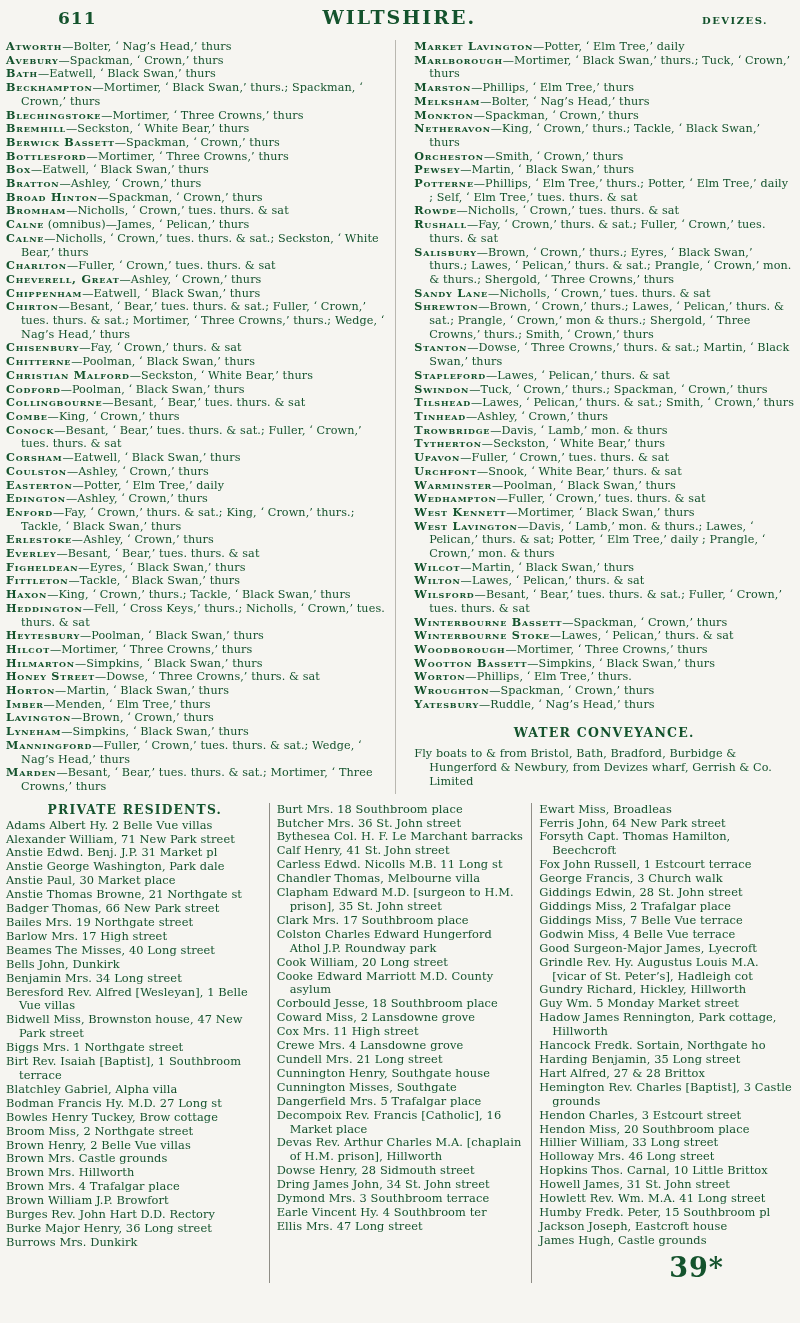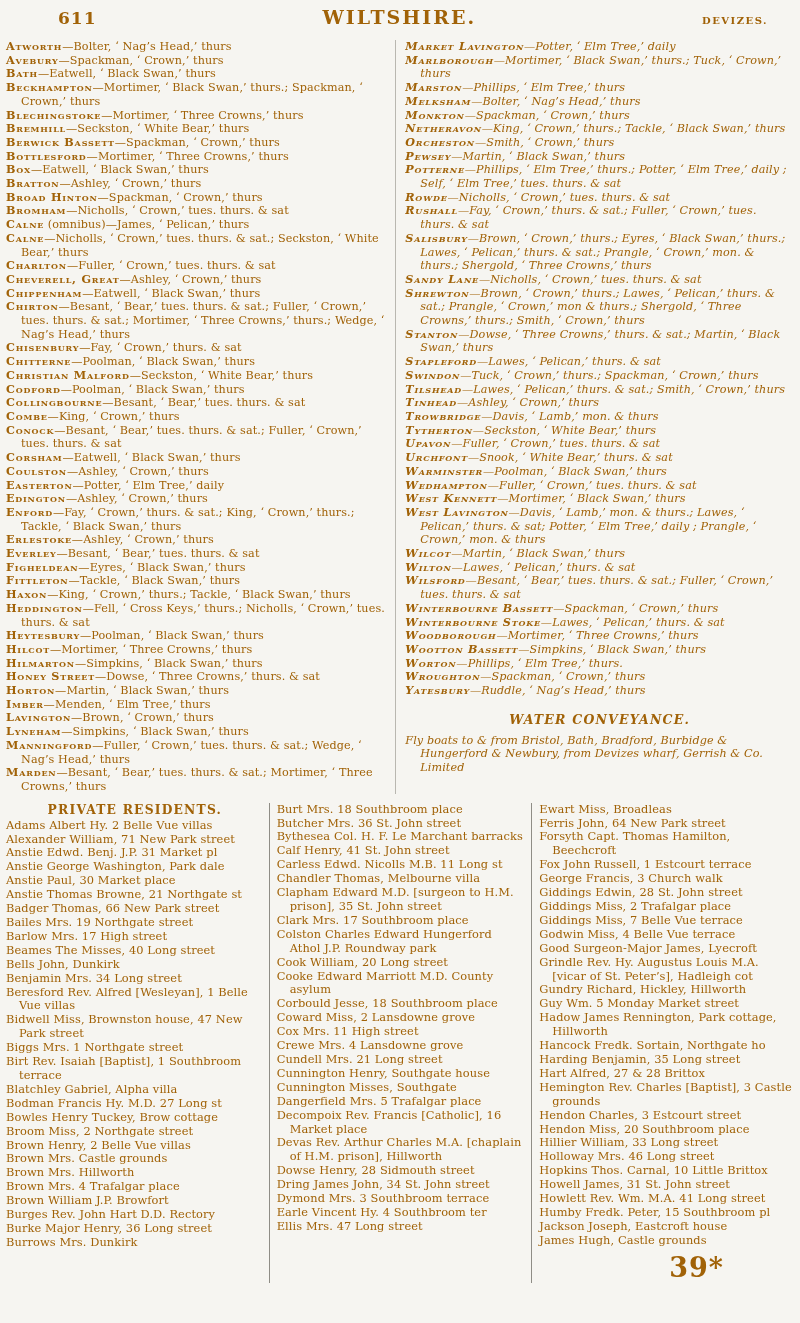--- a/index.html
+++ b/index.html
@@ -2,34 +2,34 @@
 <html><head>
 <meta charset="utf-8">
 <style>
   html,body{margin:0;padding:0;background:#efeeea;}
   .page{
     position:relative;
     width:800px;height:1323px;
     box-sizing:border-box;
     margin:0 auto;
     background:#f6f5f1;
-    color:#a16207;
+    color:#14532d;
     font-family:"DejaVu Serif", serif;
     overflow:hidden;
     padding:6px 6px 0 6px;
   }
   
   .hdr{display:flex;align-items:baseline;height:30px;margin-bottom:4px;}
   .hdr .pgnum{font-size:17px;font-weight:bold;margin-left:52px;letter-spacing:1px;}
   .hdr .county{flex:1;text-align:center;font-size:19px;font-weight:bold;letter-spacing:2px;}
   .hdr .place{font-size:10px;font-weight:bold;letter-spacing:1.5px;margin-right:26px;}
   
   .twocol{display:flex;}
   .twocol .colL{width:49.4%;padding-right:4px;box-sizing:border-box;}
-  .twocol .colR{width:50.6%;padding-left:9px;box-sizing:border-box;border-left:1px solid #b9b7b0;font-style:italic;}
+  .twocol .colR{width:50.6%;padding-left:18px;box-sizing:border-box;border-left:1px solid #b9b7b0;}
   .entry{
     font-size:11.2px;line-height:13.7px;
     padding-left:15px;text-indent:-15px;
     letter-spacing:0.1px;
   }
   .entry .place{
     font-variant:small-caps;
     font-weight:bold;
     letter-spacing:0.8px;
   }

